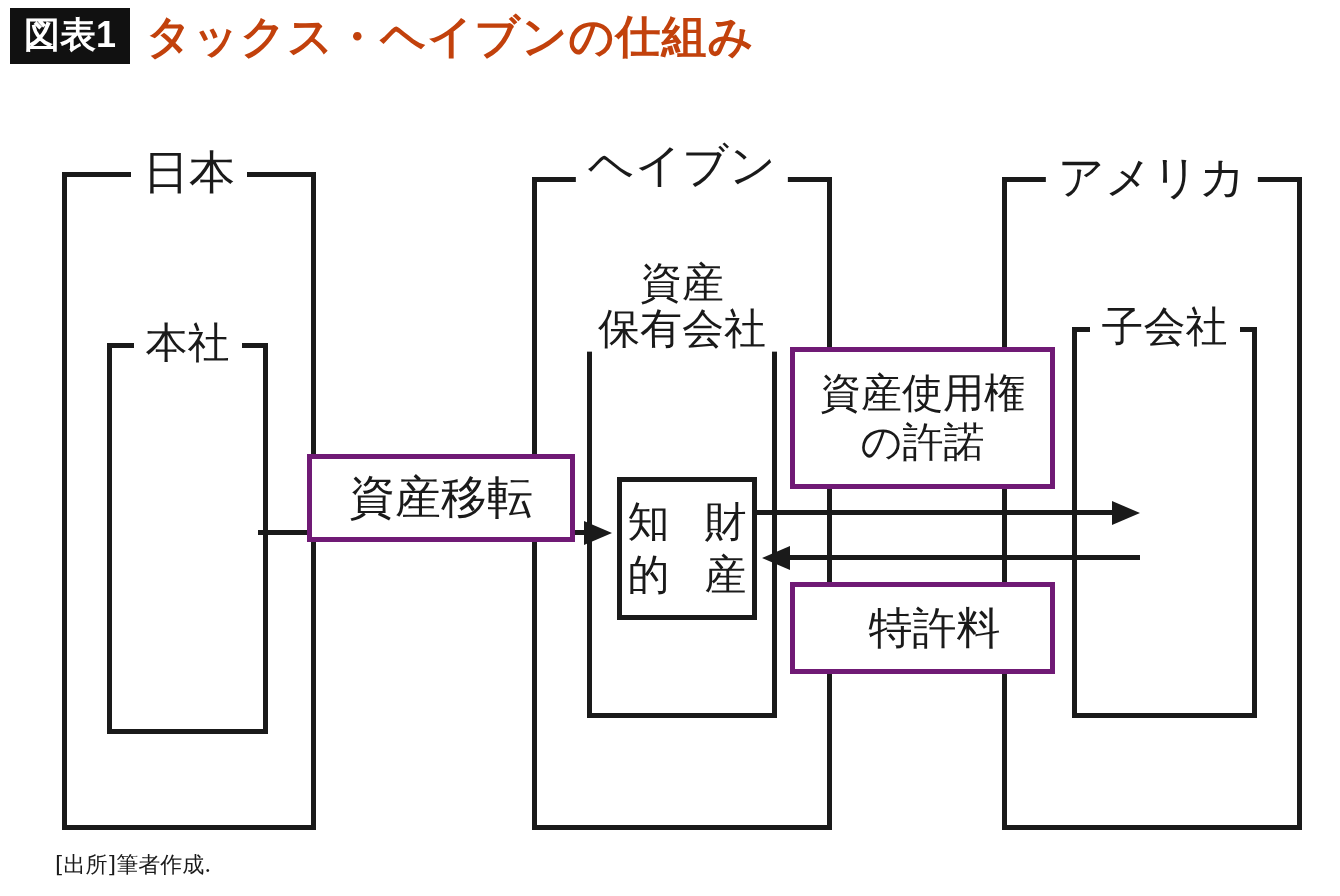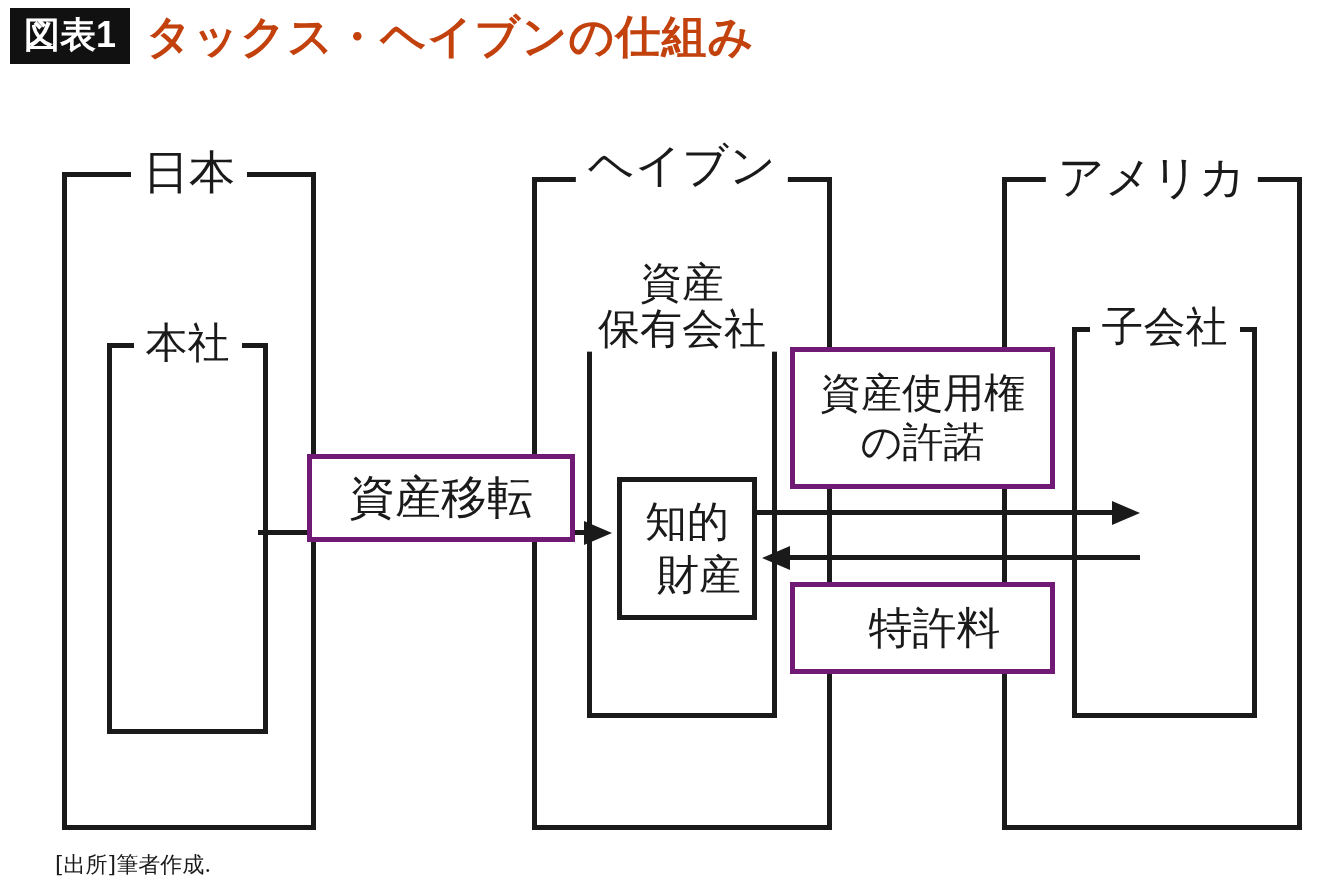--- a/index.html
+++ b/index.html
@@ -34,21 +34,21 @@
 
   .edge-label {
     position:absolute; left:50%; top:-5px; transform:translate(-50%,-50%);
     background:#ffffff; padding:0 12px; white-space:nowrap;
     font-size:46px; line-height:1.1; text-align:center; z-index:3;
   }
   .edge-label.two-line { transform:translate(-50%,-74%); }
   .edge-label.small { font-size:42px; }
 
   .ip-box {
-    display:flex; flex-direction:column; align-items:center; justify-content:center;
+    display:flex; flex-direction:row; align-items:center; justify-content:center;
     font-size:42px; line-height:1.25; text-align:center; background:#ffffff;
   }
 
   
   .flow-box {
     position:absolute; border:5px solid #701a75; background:#ffffff;
     box-sizing:border-box; z-index:5;
     display:flex; flex-direction:column; align-items:center; justify-content:center;
     font-size:44px; line-height:1.2; text-align:center; white-space:nowrap;
   }

